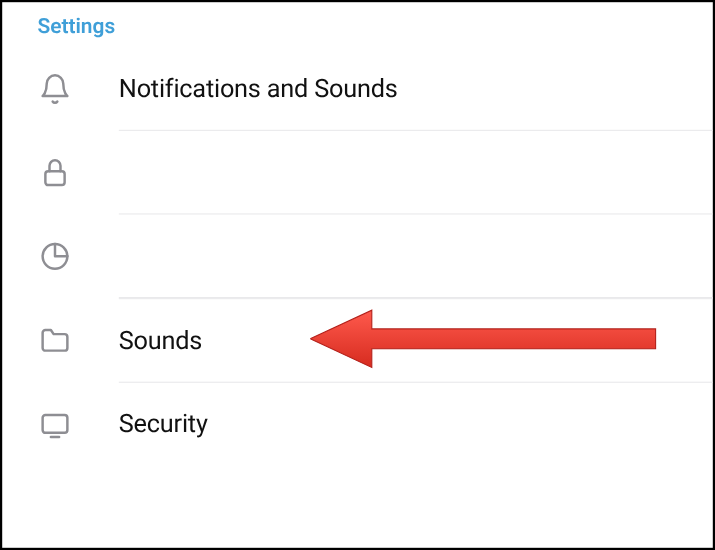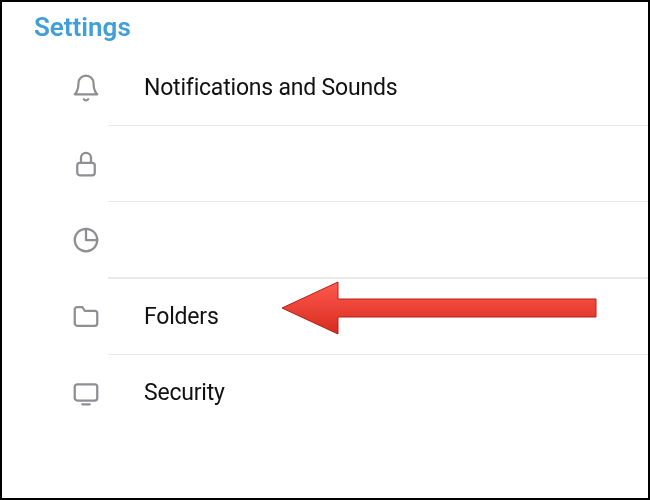--- a/index.html
+++ b/index.html
@@ -7,35 +7,34 @@
       width: 650px;
       height: 500px;
       font-family: -apple-system, BlinkMacSystemFont, "Segoe UI", Roboto, Helvetica, Arial, sans-serif;
       background: #fff;
       border: 2px solid #000;
       overflow: hidden;
       position: relative;
     }
     .header {
       padding: 10px 0 8px 32px;
-      font-size: 26px;
+      font-size: 19px;
       font-weight: 600;
       color: #3f9fd8;
     }
     .list {
       display: flex;
       flex-direction: column;
     }
     .row {
       display: flex;
       align-items: center;
       height: 75px;
       padding-left: 32px;
       cursor: pointer;
-      margin-left: 36px;
     }
     .row .icon {
       width: 32px;
       height: 32px;
       display: flex;
       align-items: center;
       justify-content: center;
       flex-shrink: 0;
     }
     .row .icon svg {
@@ -109,21 +108,21 @@
   <div class="divider"></div>
 
   <div class="divider"></div>
 
   <div class="row">
     <span class="icon">
       <svg viewBox="0 0 24 24">
           <path d="M3 6a2 2 0 0 1 2-2h4l2 3h8a2 2 0 0 1 2 2v8a2 2 0 0 1-2 2H5a2 2 0 0 1-2-2V6z"></path>
         </svg>
     </span>
-    <span class="label">Folders</span>
+    <span class="label">Sounds</span>
   </div>
   <div class="divider"></div>
 
   <div class="row">
     <span class="icon">
       <svg viewBox="0 0 24 24">
           <rect x="3" y="5" width="18" height="13" rx="2"></rect>
           <path d="M9 21h6"></path>
         </svg>
     </span>

